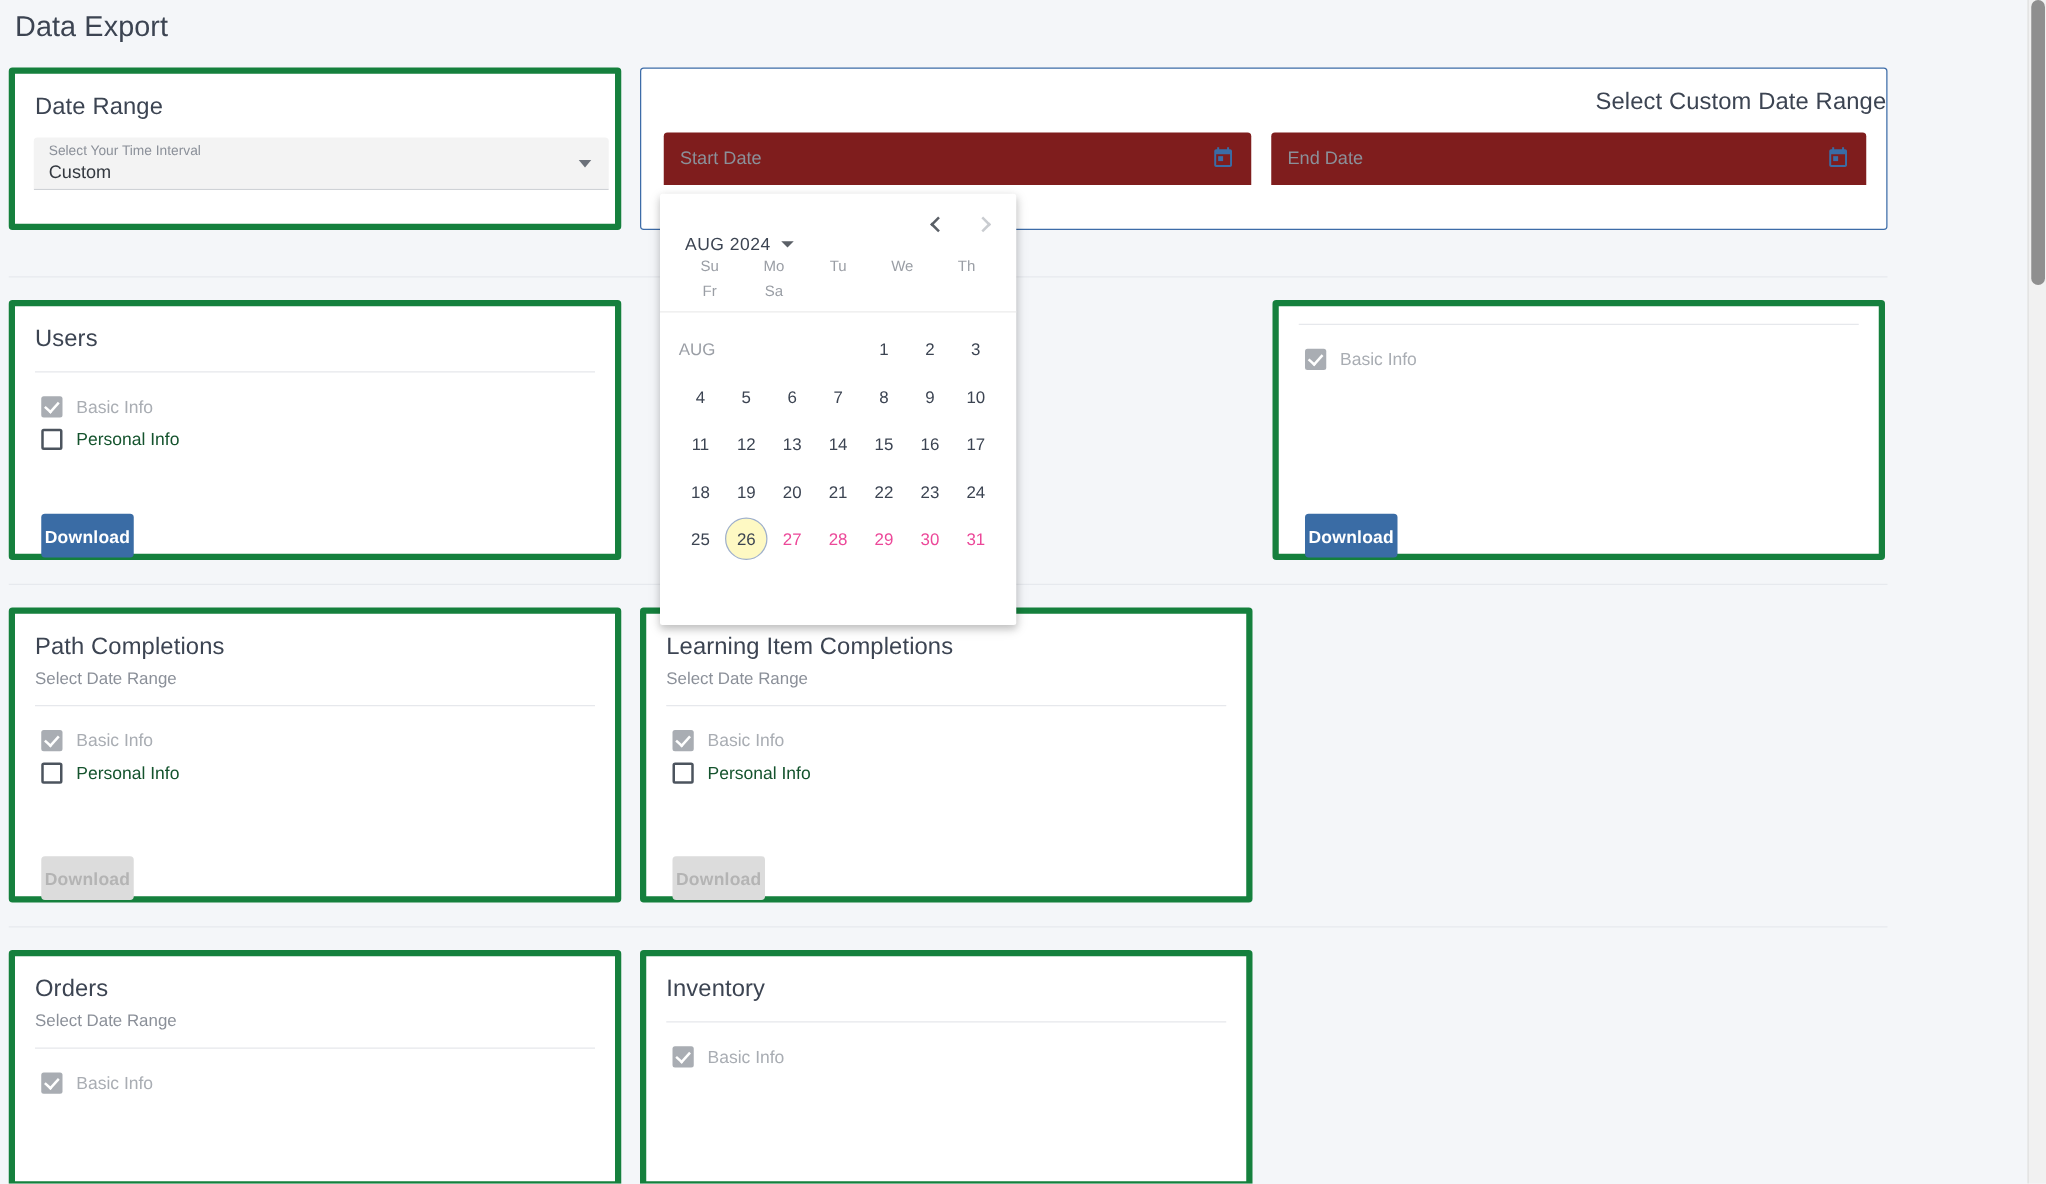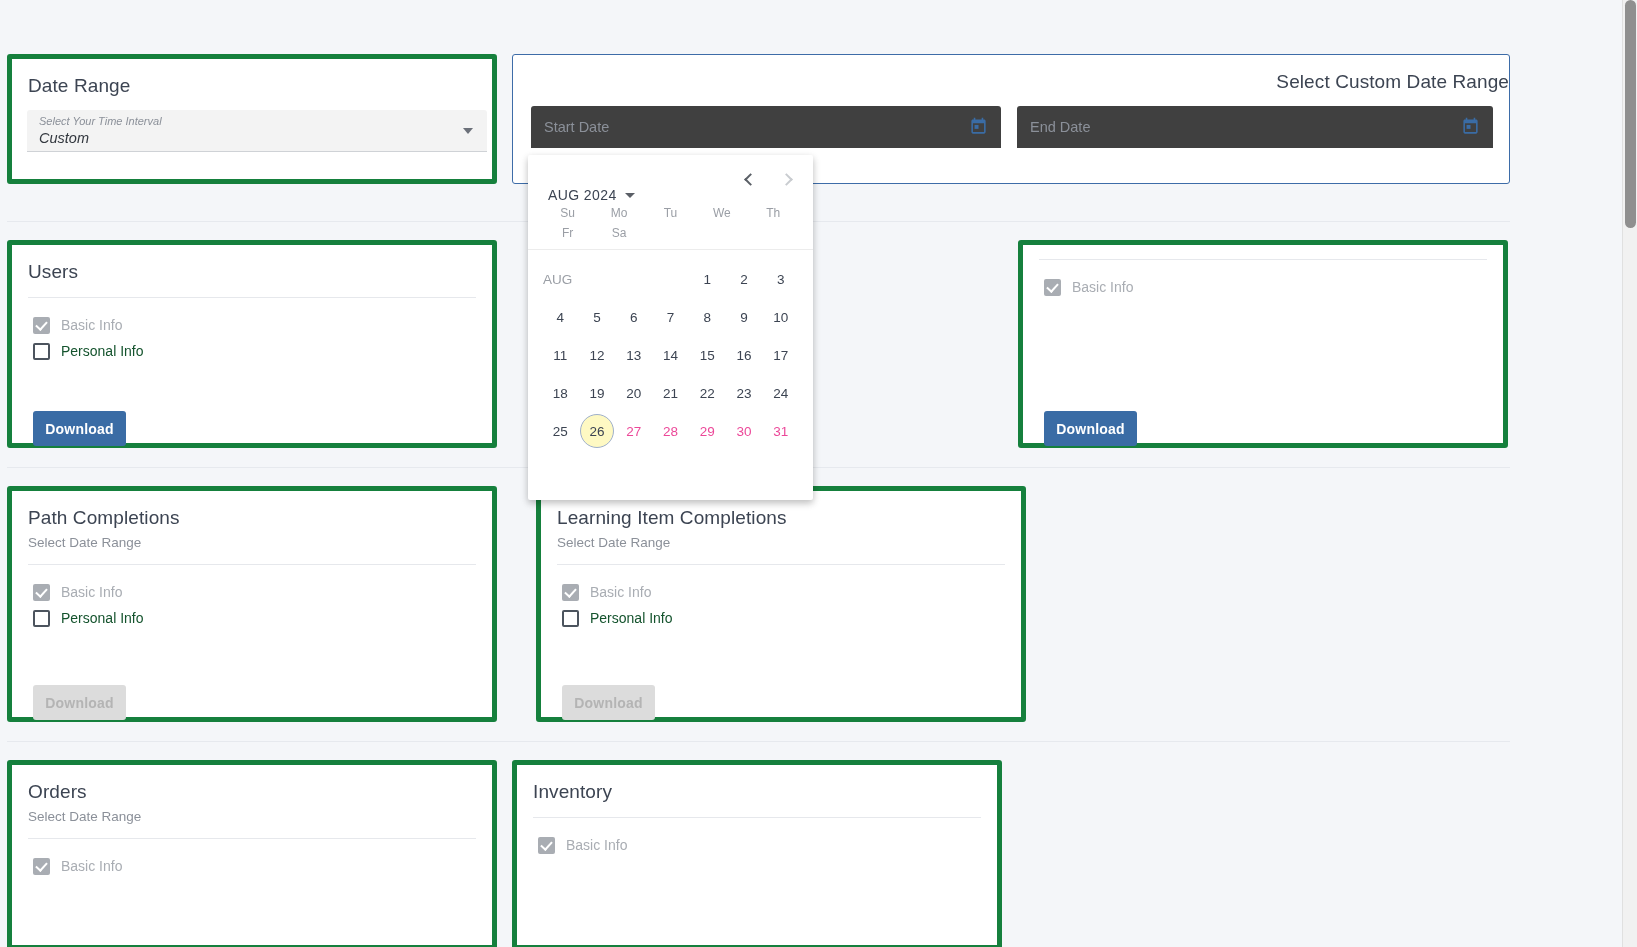--- a/index.html
+++ b/index.html
@@ -77,21 +77,20 @@
     left: 505px; top: 0;
     width: 998px; height: 130px;
   }
   .select-field {
     position: absolute;
     left: 15px; top: 51px;
     width: 460px; height: 42px;
     background: #f3f3f3;
     border-bottom: 1px solid #cfd2d6;
     border-radius: 3px 3px 0 0;
-    font-style: italic;
   }
   .select-label {
     position: absolute;
     left: 12px; top: 5px;
     font-size: 11px;
     color: #8b9099;
   }
   .select-value {
     position: absolute;
     left: 12px; top: 20px;
@@ -104,21 +103,21 @@
     width: 0; height: 0;
     border-left: 5.5px solid transparent;
     border-right: 5.5px solid transparent;
     border-top: 6px solid #6b7079;
   }
 
   .date-input {
     position: absolute;
     top: 51px;
     height: 42px;
-    background: #404040;
+    background: #7f1d1d;
     border-radius: 3px 3px 0 0;
   }
   .date-input.start { left: 18px; width: 470px; }
   .date-input.end   { left: 504px; width: 476px; }
   .date-ph {
     position: absolute;
     left: 13px; top: 13px;
     font-size: 14.5px;
     color: #8b9099;
   }
@@ -184,21 +183,21 @@
     background: transparent;
   }
   .cb-label { font-size: 14px; }
   .cb-label.dim { color: #a9adb3; }
   .cb-label.normal { color: #14532d; }
 
   
   .dl-btn {
     position: absolute;
     left: 21px;
-    width: 93px; height: 35px;
+    width: 74px; height: 35px;
     border: none;
     border-radius: 3px;
     font-family: "Liberation Sans", sans-serif;
     font-size: 14px;
     font-weight: 700;
     letter-spacing: .2px;
     cursor: pointer;
     padding: 0;
   }
   .dl-btn.enabled {
@@ -339,20 +338,21 @@
     background: #8f8f8f;
     border-radius: 6px;
   }
 </style>
 </head>
 <body>
 
 <div class="viewport">
   <div class="scroll-area">
 
+    <h1 class="page-title">Data Export</h1>
 
     <div class="row1">
 
       <div class="card date-range-card">
         <div class="card-title">Date Range</div>
         <div class="select-field">
           <div class="select-label">Select Your Time Interval</div>
           <div class="select-value">Custom</div>
           <div class="select-arrow"></div>
         </div>
@@ -424,21 +424,21 @@
               <span class="cb checked-disabled"></span>
               <span class="cb-label dim">Basic Info</span>
             </div>
             <div class="check-row">
               <span class="cb unchecked"></span>
               <span class="cb-label normal">Personal Info</span>
             </div>
           </div>
           <button class="dl-btn disabled" style="top: 194px;">Download</button>
         </div>
-        <div class="card grid-card c2" style="height: 236px; margin-left: 24px;">
+        <div class="card grid-card c2" style="height: 236px;">
           <div class="card-title">Learning Item Completions</div>
           <div class="card-sub">Select Date Range</div>
           <div class="divider"></div>
           <div class="check-list">
             <div class="check-row">
               <span class="cb checked-disabled"></span>
               <span class="cb-label dim">Basic Info</span>
             </div>
             <div class="check-row">
               <span class="cb unchecked"></span>

